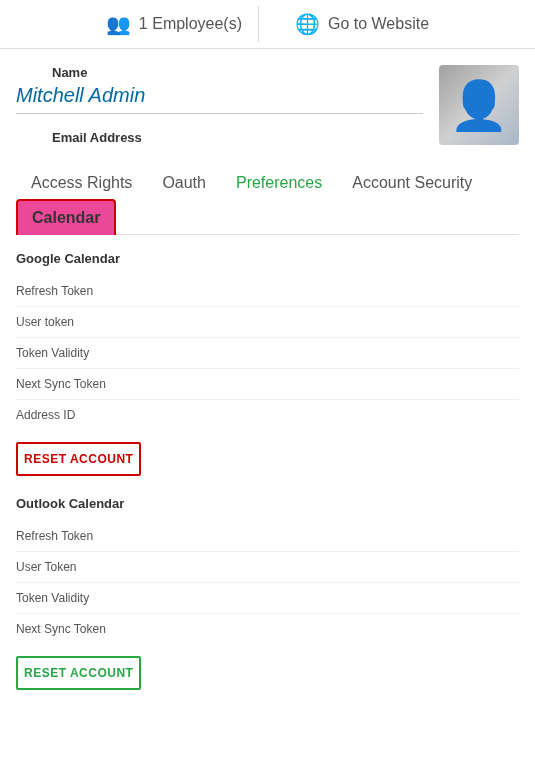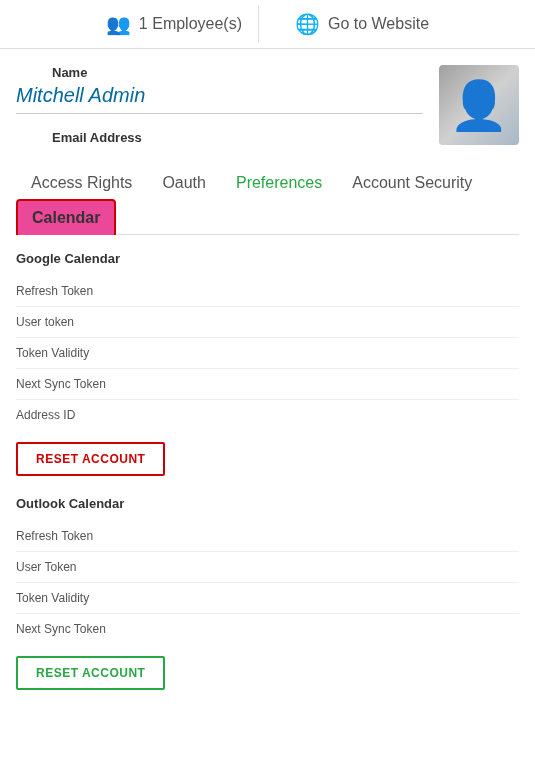--- a/index.html
+++ b/index.html
@@ -148,21 +148,21 @@
       color: #555;
       border-bottom: 1px solid #f0f0f0;
     }
     .field-row:last-of-type {
       border-bottom: none;
     }
 
     
     .reset-btn {
       display: inline-block;
-      padding: 8px 18px;
+      padding: 8px 6px;
       border: 2px solid #cc0000;
       color: #cc0000;
       font-size: 12px;
       font-weight: bold;
       cursor: pointer;
       background: #fff;
       border-radius: 2px;
       margin: 12px 0;
       letter-spacing: 0.5px;
       text-transform: uppercase;

